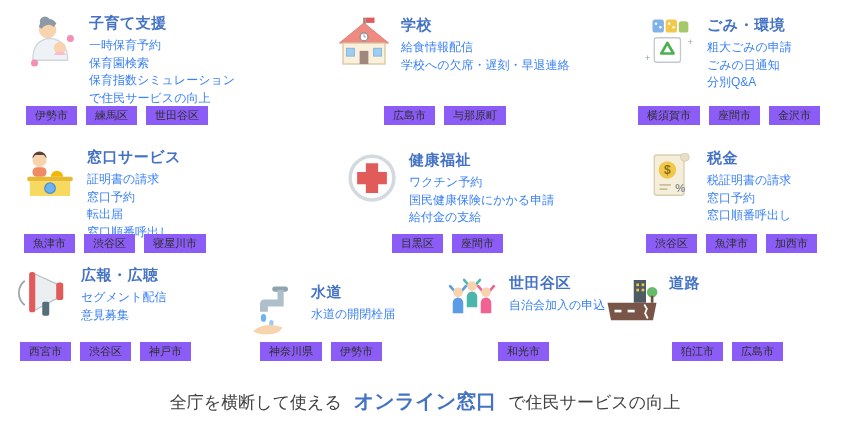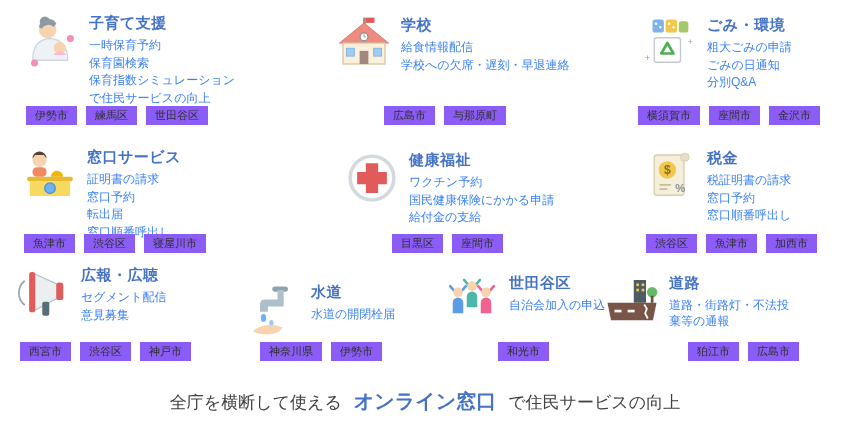--- a/index.html
+++ b/index.html
@@ -293,27 +293,24 @@
           <circle cx="55" cy="22" r="6" fill="#66bb6a"></circle>
           <rect x="53.5" y="26" width="3" height="8" fill="#6d4c41"></rect>
           <path d="M4 34 h56 l-4 20 H8 z" fill="#795548"></path>
           <rect x="12" y="42" width="8" height="3" fill="#ffffff"></rect>
           <rect x="27" y="42" width="8" height="3" fill="#ffffff"></rect>
           <path d="M46 36 l3 5 -2 5 3 6" stroke="#ffffff" stroke-width="2" fill="none"></path>
         </svg>
       </div>
       <div class="content" style="width:130px;">
         <div class="title">道路</div>
-        <ul class="services">
-          <li>道路・街路灯・不法投棄等の通報</li>
-        </ul>
-      </div>
-    </div>
-  </div>
-  <div class="tags" style="left:688px; top:342px;">
+      </div>
+    </div>
+  </div>
+  <div class="tags" style="left:672px; top:342px;">
     <span class="tag">狛江市</span>
     <span class="tag">広島市</span>
   </div>
 
   <div class="footer">
     <span>全庁を横断して使える</span><span class="hl">オンライン窓口</span><span>で住民サービスの向上</span>
   </div>
 
 </div>
 

